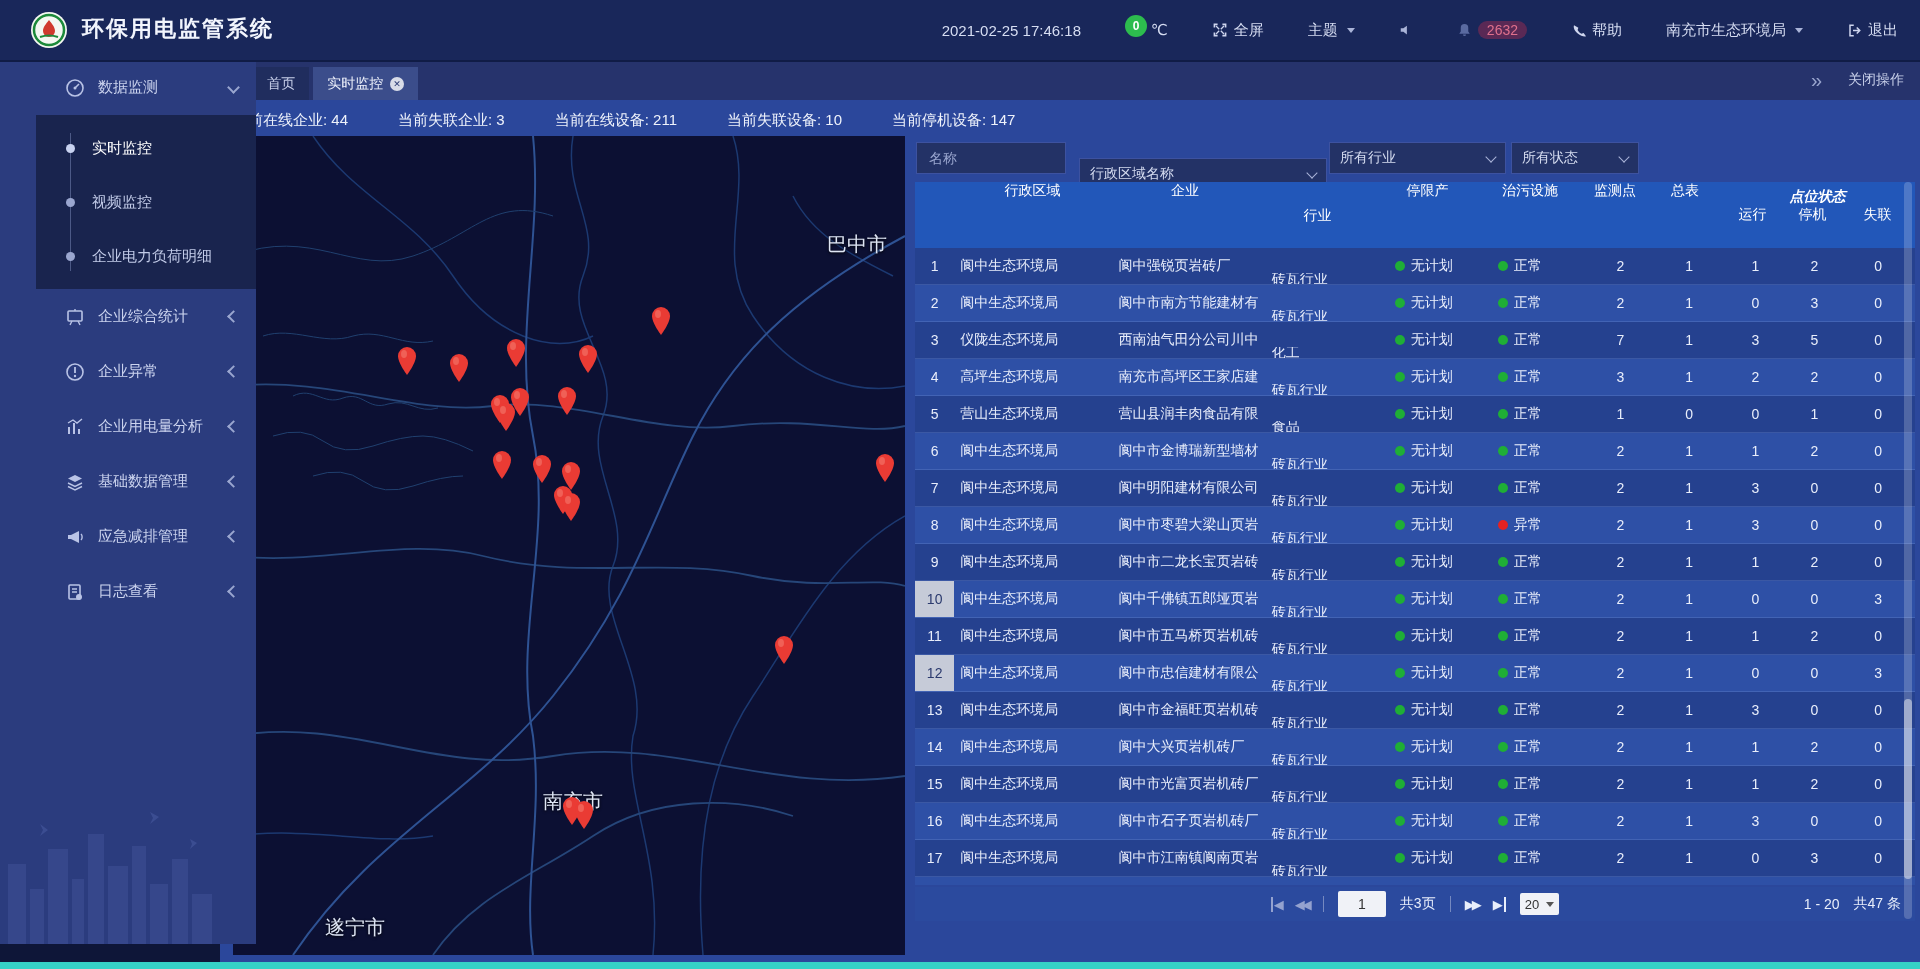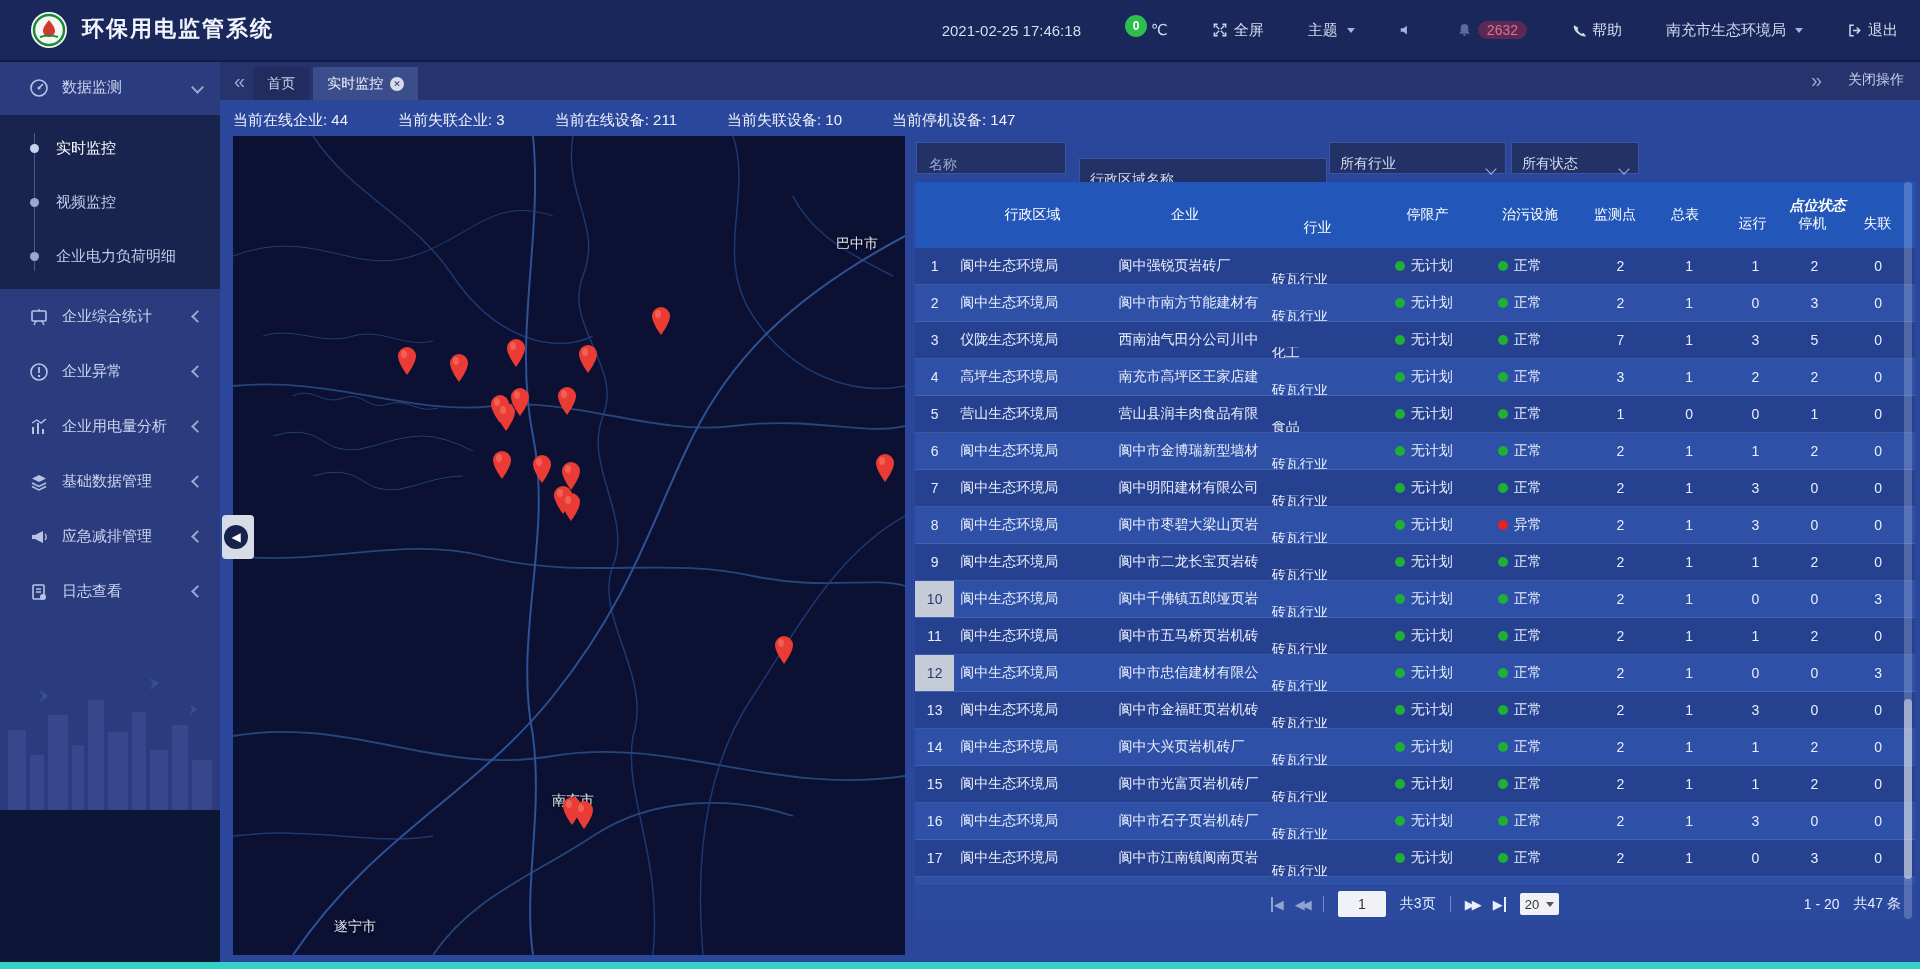--- a/index.html
+++ b/index.html
@@ -20,59 +20,59 @@
   
   .tabbar{position:absolute;left:220px;top:60px;width:1700px;height:40px;background:#26336c;z-index:20;display:flex;align-items:flex-end;}
   .tab-arrow{color:#9aa6cf;font-size:20px;line-height:1;margin:0 8px 9px 14px;cursor:pointer;}
   .tab{height:33px;display:flex;align-items:center;padding:0 14px;font-size:14px;color:#c7cfe9;cursor:pointer;margin-right:4px;}
   .tab.inactive{background:#202d5e;}
   .tab.active{background:#3b4d8b;color:#eef2fc;}
   .tab-close{width:14px;height:14px;border-radius:50%;background:#d8dce8;color:#2a3a74;font-size:9px;font-weight:bold;
              display:flex;align-items:center;justify-content:center;margin-left:7px;cursor:pointer;}
   .tabbar-right{position:absolute;right:16px;top:0;height:40px;display:flex;align-items:center;gap:26px;color:#c7cfe9;font-size:14px;}
   
-  .sidebar{position:absolute;left:0;top:60px;width:220px;height:750px;background:#2b3c7e;z-index:25;overflow:hidden;}
+  .sidebar{position:absolute;left:0;top:60px;width:220px;height:884px;background:#2b3c7e;z-index:25;overflow:hidden;padding-left:36px;}
   .menu-item{height:55px;display:flex;align-items:center;padding-left:28px;position:relative;cursor:pointer;color:#ccd4ef;font-size:15px;}
   .mi-icon{width:22px;height:22px;margin-right:12px;display:flex;align-items:center;justify-content:center;color:#b9c3e6;}
   .mi-chevron{position:absolute;right:18px;top:50%;margin-top:-5px;}
   .chev{display:inline-block;width:7px;height:7px;border-left:2px solid #9aa6cf;border-bottom:2px solid #9aa6cf;}
   .chev.down{transform:rotate(-45deg);}
   .chev.left{transform:rotate(45deg);}
   .submenu{background:#19244e;position:relative;padding:6px 0;}
   .submenu:before{content:"";position:absolute;left:34px;top:18px;bottom:18px;width:1px;background:rgba(140,155,205,.45);}
   .submenu-item{height:54px;display:flex;align-items:center;padding-left:56px;position:relative;cursor:pointer;color:#c2cbe8;font-size:15px;}
   .submenu-item .dot{position:absolute;left:30px;width:9px;height:9px;border-radius:50%;background:#9aa6cf;}
   .submenu-item.active{color:#ffffff;}
   .submenu-item.active .dot{background:#c8d2f0;}
   .skyline{position:absolute;left:0;bottom:0;width:220px;height:150px;opacity:.85;}
   
   .content-bg{position:absolute;left:220px;top:100px;width:1700px;height:862px;background:#2b479b;z-index:1;}
   .stats-bar{position:absolute;left:233px;top:100px;height:40px;display:flex;align-items:center;gap:50px;z-index:5;font-size:15px;color:#eef2fb;}
   
   .map{position:absolute;left:233px;top:136px;width:672px;height:819px;background:#0c1033;z-index:4;overflow:hidden;cursor:grab;}
   .map-roads{position:absolute;left:0;top:0;}
-  .map-label{position:absolute;font-size:14px;color:#dfe6f5;text-shadow:0 1px 3px #000;white-space:nowrap;transform:translate(-50%,-50%);}
+  .map-label{position:absolute;font-size:20px;color:#dfe6f5;text-shadow:0 1px 3px #000;white-space:nowrap;transform:translate(-50%,-50%);}
   .pin{position:absolute;width:22px;height:30px;z-index:6;cursor:pointer;}
   .map-toggle{position:absolute;left:222px;top:515px;width:32px;height:44px;background:#d8dce6;border-radius:4px;z-index:8;cursor:pointer;
               display:flex;align-items:center;justify-content:flex-start;}
   .map-toggle .tg-circle{width:24px;height:24px;border-radius:50%;background:#16224e;color:#fff;display:flex;align-items:center;justify-content:center;
               font-size:12px;margin-left:2px;}
   
   .filter{position:absolute;top:142px;height:32px;background:#233266;border:1px solid #3d52a0;box-sizing:border-box;
-          display:flex;align-items:flex-end;padding:0 10px;font-size:14px;color:#d5dcf0;z-index:5;cursor:pointer;}
+          display:flex;align-items:center;padding:0 10px;font-size:14px;color:#d5dcf0;z-index:5;cursor:pointer;}
   .filter input{background:transparent;border:none;outline:none;color:#d5dcf0;font-size:14px;width:100%;font-family:inherit;}
   .filter input::placeholder{color:#9aa6cf;opacity:1;}
   .filter .fchev{margin-left:auto;width:7px;height:7px;border-left:1px solid #aab4d8;border-bottom:1px solid #aab4d8;transform:rotate(-45deg);margin-top:-3px;}
   #f-name{left:916px;width:150px;}
   #f-region{left:1079px;width:248px;margin-top:16px;}
   #f-industry{left:1329px;width:177px;}
   #f-status{left:1511px;width:128px;}
   
   .table{position:absolute;left:915px;top:182px;width:1000px;z-index:5;font-size:14px;}
-  .thead{height:66px;background:#2257b9;display:flex;align-items:center;color:#ffffff;}
+  .thead{height:66px;background:#2257b9;display:flex;align-items:flex-start;color:#ffffff;}
   .th{display:flex;align-items:center;justify-content:center;}
   .th-group{display:flex;flex-direction:column;justify-content:space-evenly;padding:6px 0;}
   .th-group-title{text-align:center;font-style:italic;font-weight:bold;font-size:14px;}
   .th-group-cols{display:flex;}
   .th-group-cols .th{font-size:14px;}
   .tbody{height:637px;overflow:hidden;}
   .trow{height:36px;display:flex;align-items:stretch;border-bottom:1px solid rgba(120,150,220,.28);cursor:pointer;}
   .trow.odd{background:#25418f;}
   .trow.even{background:#2e50a6;}
   .td{display:flex;align-items:center;overflow:hidden;white-space:nowrap;color:#e9eefb;}

